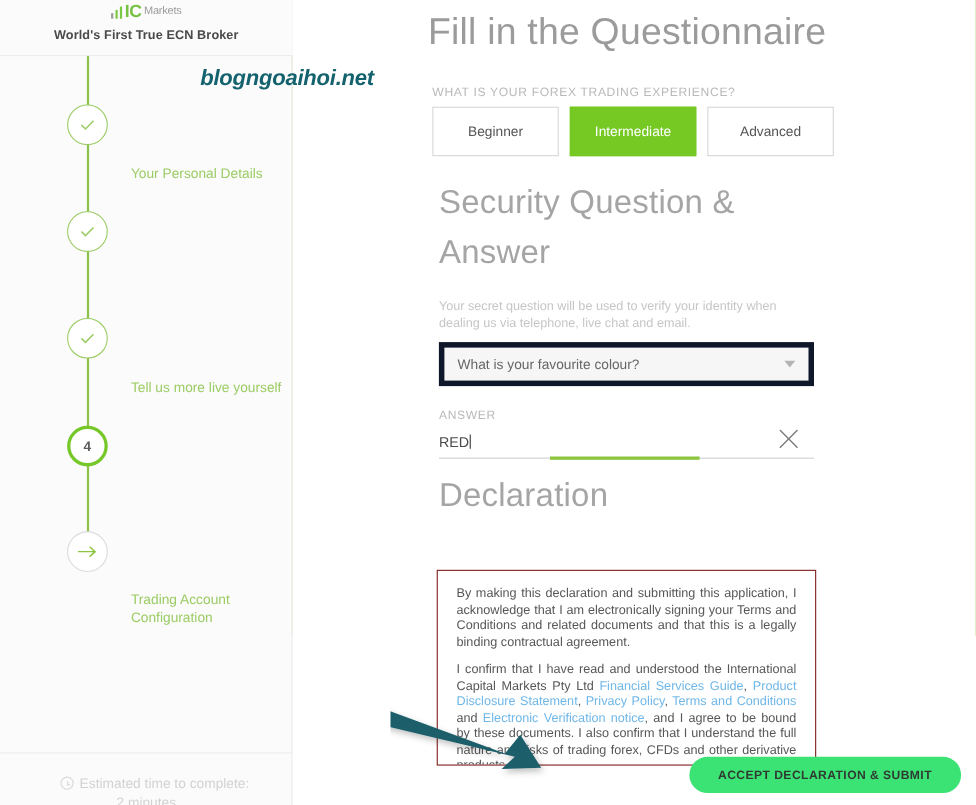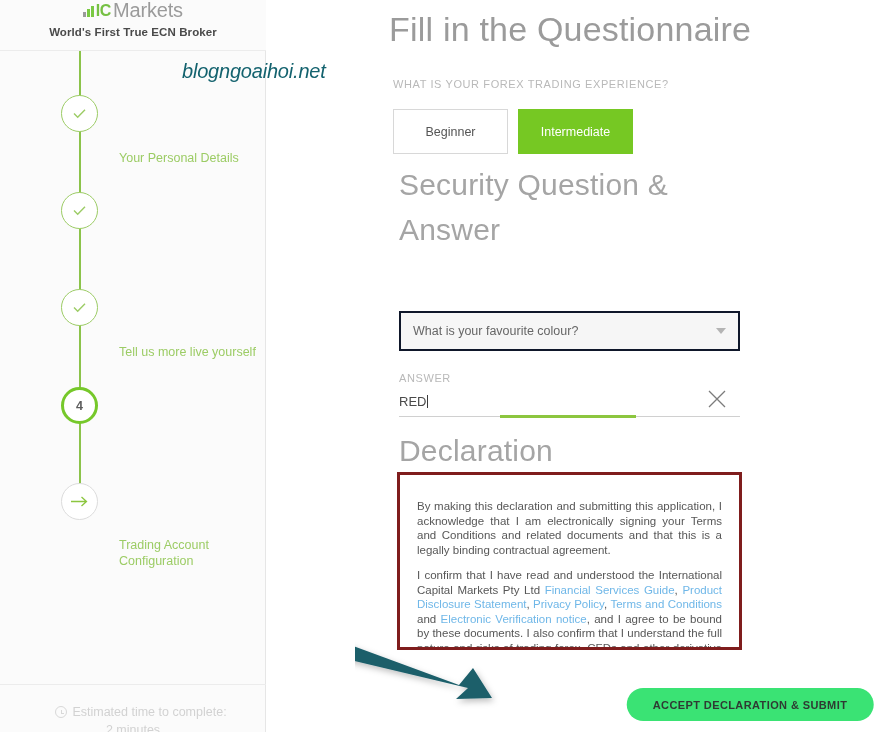--- a/index.html
+++ b/index.html
@@ -24,21 +24,21 @@
   #logo-row {
     display: flex; align-items: center; justify-content: center;
     gap: 2px; padding-top: 1px; height: 20px;
   }
   .logo-bars { display: flex; align-items: flex-end; gap: 1.5px; height: 13px; }
   .logo-bars i { display: block; width: 2.5px; background: #9a9a9a; }
   .logo-bars i:nth-child(1) { height: 5px; }
   .logo-bars i:nth-child(2) { height: 8px; background:#7ac943; }
   .logo-bars i:nth-child(3) { height: 11px; background:#7ac943; }
   #logo-ic { font-size: 16px; font-weight: bold; color: #76c043; letter-spacing: -0.3px; }
-  #logo-markets { font-size: 20px; color: #9b9b9b; letter-spacing: -0.2px; }
+  #logo-markets { font-size: 10px; color: #9b9b9b; letter-spacing: -0.2px; }
   #brand-tag {
     font-size: 11.5px; font-weight: bold; color: #4a4a4a;
     margin-top: 6px; letter-spacing: 0.1px;
   }
 
   
   #stepper { position: absolute; left: 0; top: 51px; width: 266px; height: 633px; }
   #rail {
     position: absolute; left: 79px; top: 0; width: 1.5px; height: 452px;
     background: #8bc34a;
@@ -69,38 +69,38 @@
   #foot .clock { width: 12px; height: 12px; border: 1px solid #d8d8d8; border-radius: 50%; position: relative; }
   #foot .clock::before, #foot .clock::after {
     content:""; position: absolute; background: #d8d8d8; left: 5px; top: 2.5px;
   }
   #foot .clock::before { width: 1px; height: 4px; }
   #foot .clock::after { width: 3px; height: 1px; top: 6px; left: 5px; }
 
   
   #watermark {
     position: absolute; left: 182px; top: 60px; z-index: 30;
-    font-size: 20px; font-style: italic; font-weight: normal;
+    font-size: 20px; font-style: italic; font-weight: bold;
     color: #13626e; letter-spacing: -0.2px; white-space: nowrap;
   }
 
   
   #main { position: absolute; left: 266px; top: 0; width: 621px; height: 732px; background: #fff; }
 
   h1.title {
     position: absolute; left: 123px; top: 10px;
     font-size: 34px; font-weight: 300; color: #9b9b9b;
     letter-spacing: 0.2px; white-space: nowrap;
   }
   .field-label {
     position: absolute; font-size: 11px; color: #b9b9b9; letter-spacing: 0.6px;
   }
   #exp-label { left: 127px; top: 78px; }
 
-  #exp-group { position: absolute; left: 127px; top: 97px; display: flex; gap: 10px; margin-top: 12px; }
+  #exp-group { position: absolute; left: 127px; top: 97px; display: flex; gap: 10px; }
   .exp-btn {
     width: 115px; height: 45px; border: 1px solid #d8d8d8; background: #fff;
     font-size: 12.5px; color: #555; display: flex; align-items: center; justify-content: center;
     cursor: pointer;
   }
   .exp-btn.selected { background: #76c823; border-color: #76c823; color: #fff; }
 
   h2.section {
     position: absolute; left: 133px; font-size: 30px; font-weight: 300; color: #a5a5a5;
     line-height: 45px; letter-spacing: 0.2px;
@@ -108,21 +108,21 @@
   #sec-title { top: 162px; width: 330px; }
   #decl-title { top: 428px; }
 
   #sec-desc {
     position: absolute; left: 133px; top: 272px; width: 340px;
     font-size: 11.5px; color: #c6c6c6; line-height: 15px;
   }
 
   #sec-select {
     position: absolute; left: 133px; top: 311px; width: 341px; height: 40px;
-    background: #f6f6f6; border: 2px solid #0f172a; display: flex; align-items: center;
+    background: #f6f6f6; border: 5px solid #0f172a; display: flex; align-items: center;
     padding: 0 12px; cursor: pointer;
   }
   #sec-select .sel-text { font-size: 12.5px; color: #666; flex: 1; }
   #sec-select .caret {
     width: 0; height: 0; border-left: 5px solid transparent; border-right: 5px solid transparent;
     border-top: 6px solid #b4b4b4;
   }
 
   #ans-label { left: 133px; top: 372px; }
   #answer-wrap { position: absolute; left: 133px; top: 388px; width: 341px; }
@@ -133,22 +133,22 @@
   }
   #answer-underline { position: relative; width: 341px; height: 1px; background: #d0d0d0; }
   #answer-underline .focus {
     position: absolute; left: 101px; top: -1px; width: 136px; height: 3px; background: #8cc63f;
   }
   #clear-x {
     position: absolute; left: 440px; top: 388px; width: 22px; height: 22px; cursor: pointer;
   }
 
   #decl-box {
-    position: absolute; left: 131px; top: 472px; width: 345px; height: 178px;
-    border: 3px solid #7f1d1d; background: #fff; padding: 24px 17px;
+    position: absolute; left: 131px; top: 518px; width: 345px; height: 178px;
+    border: 1px solid #7f1d1d; background: #fff; padding: 14px 17px;
     overflow: hidden;
   }
   #decl-box p {
     font-size: 11.5px; color: #575757; line-height: 14.5px; text-align: justify;
     margin-bottom: 11px;
   }
   #decl-box a { color: #6fb7e8; text-decoration: none; }
 
   #submit-btn {
     position: absolute; left: 484px; top: 688px; transform: translateX(-50%);
@@ -242,24 +242,26 @@
 
   <div id="main">
 
     <h1 class="title">Fill in the Questionnaire</h1>
 
     <div class="field-label" id="exp-label">WHAT IS YOUR FOREX TRADING EXPERIENCE?</div>
 
     <div id="exp-group">
       <div class="exp-btn">Beginner</div>
       <div class="exp-btn selected">Intermediate</div>
+      <div class="exp-btn">Advanced</div>
     </div>
 
     <h2 class="section" id="sec-title">Security Question &amp; Answer</h2>
 
+    <div id="sec-desc">Your secret question will be used to verify your identity when dealing us via telephone, live chat and email.</div>
 
     <div id="sec-select">
       <span class="sel-text">What is your favourite colour?</span>
       <span class="caret"></span>
     </div>
 
     <div class="field-label" id="ans-label">ANSWER</div>
     <div id="answer-wrap">
       <div id="answer-val"><span>RED</span><span class="caret-bar"></span></div>
       <div id="answer-underline">

